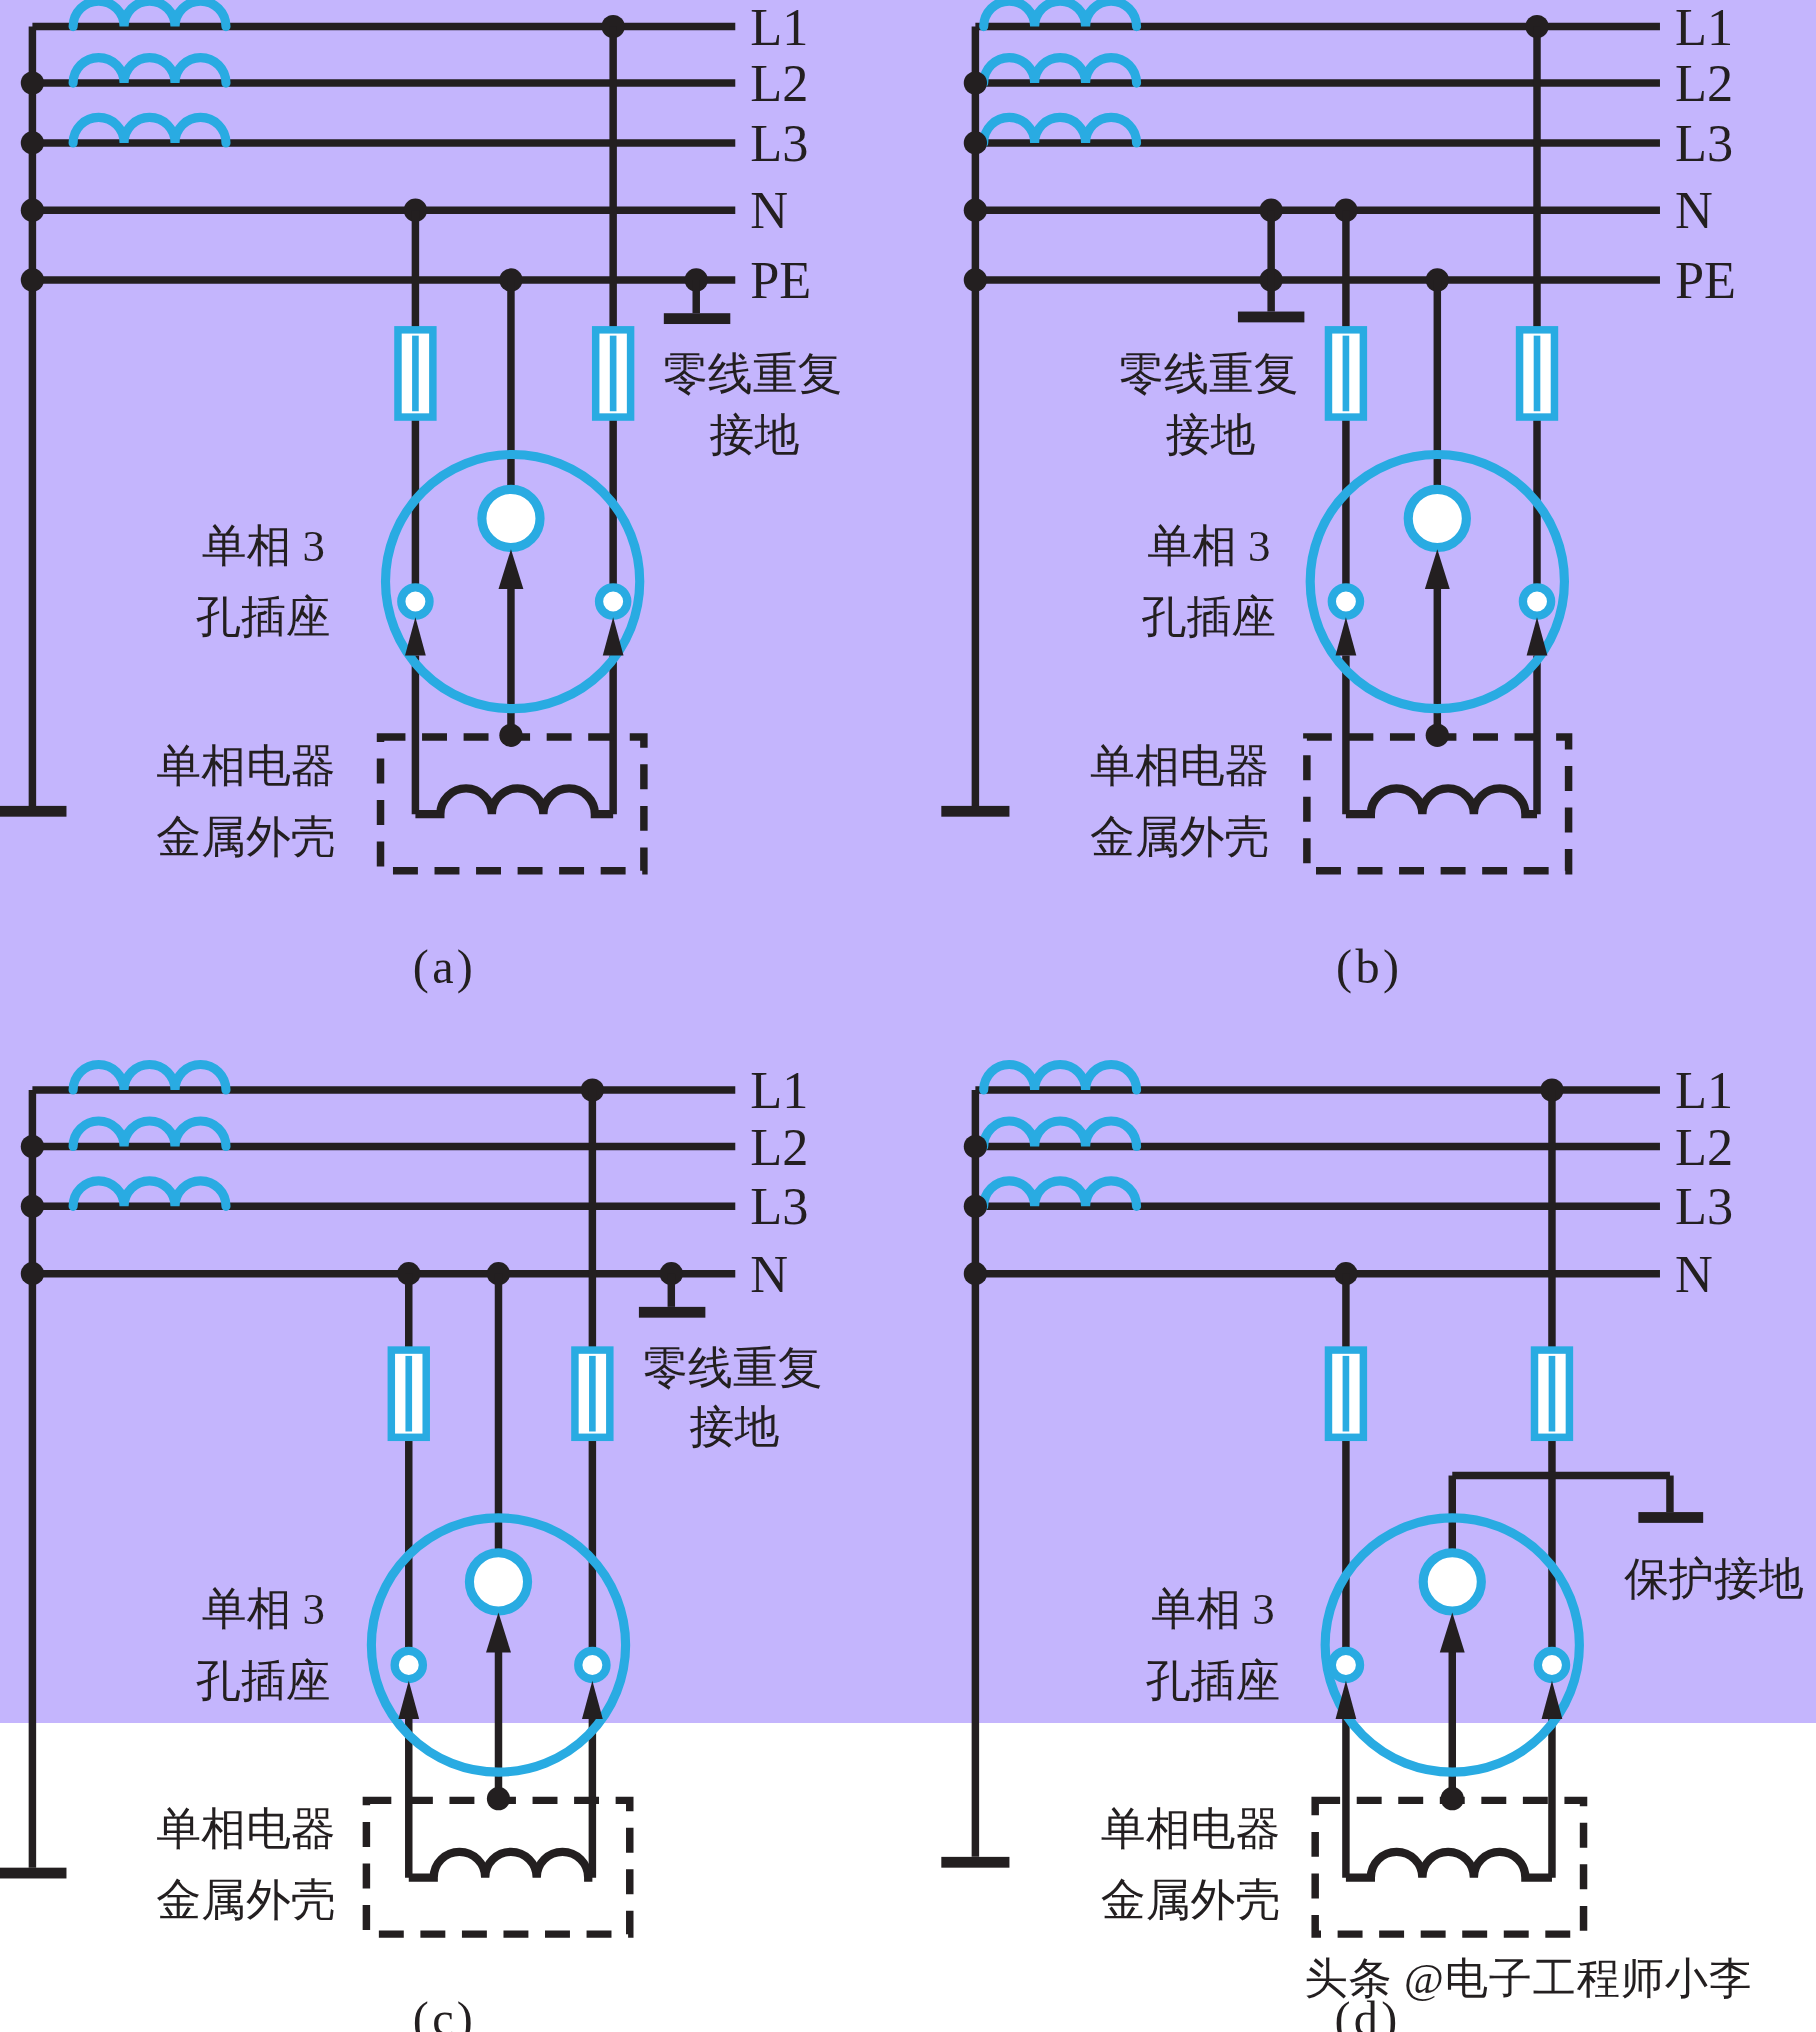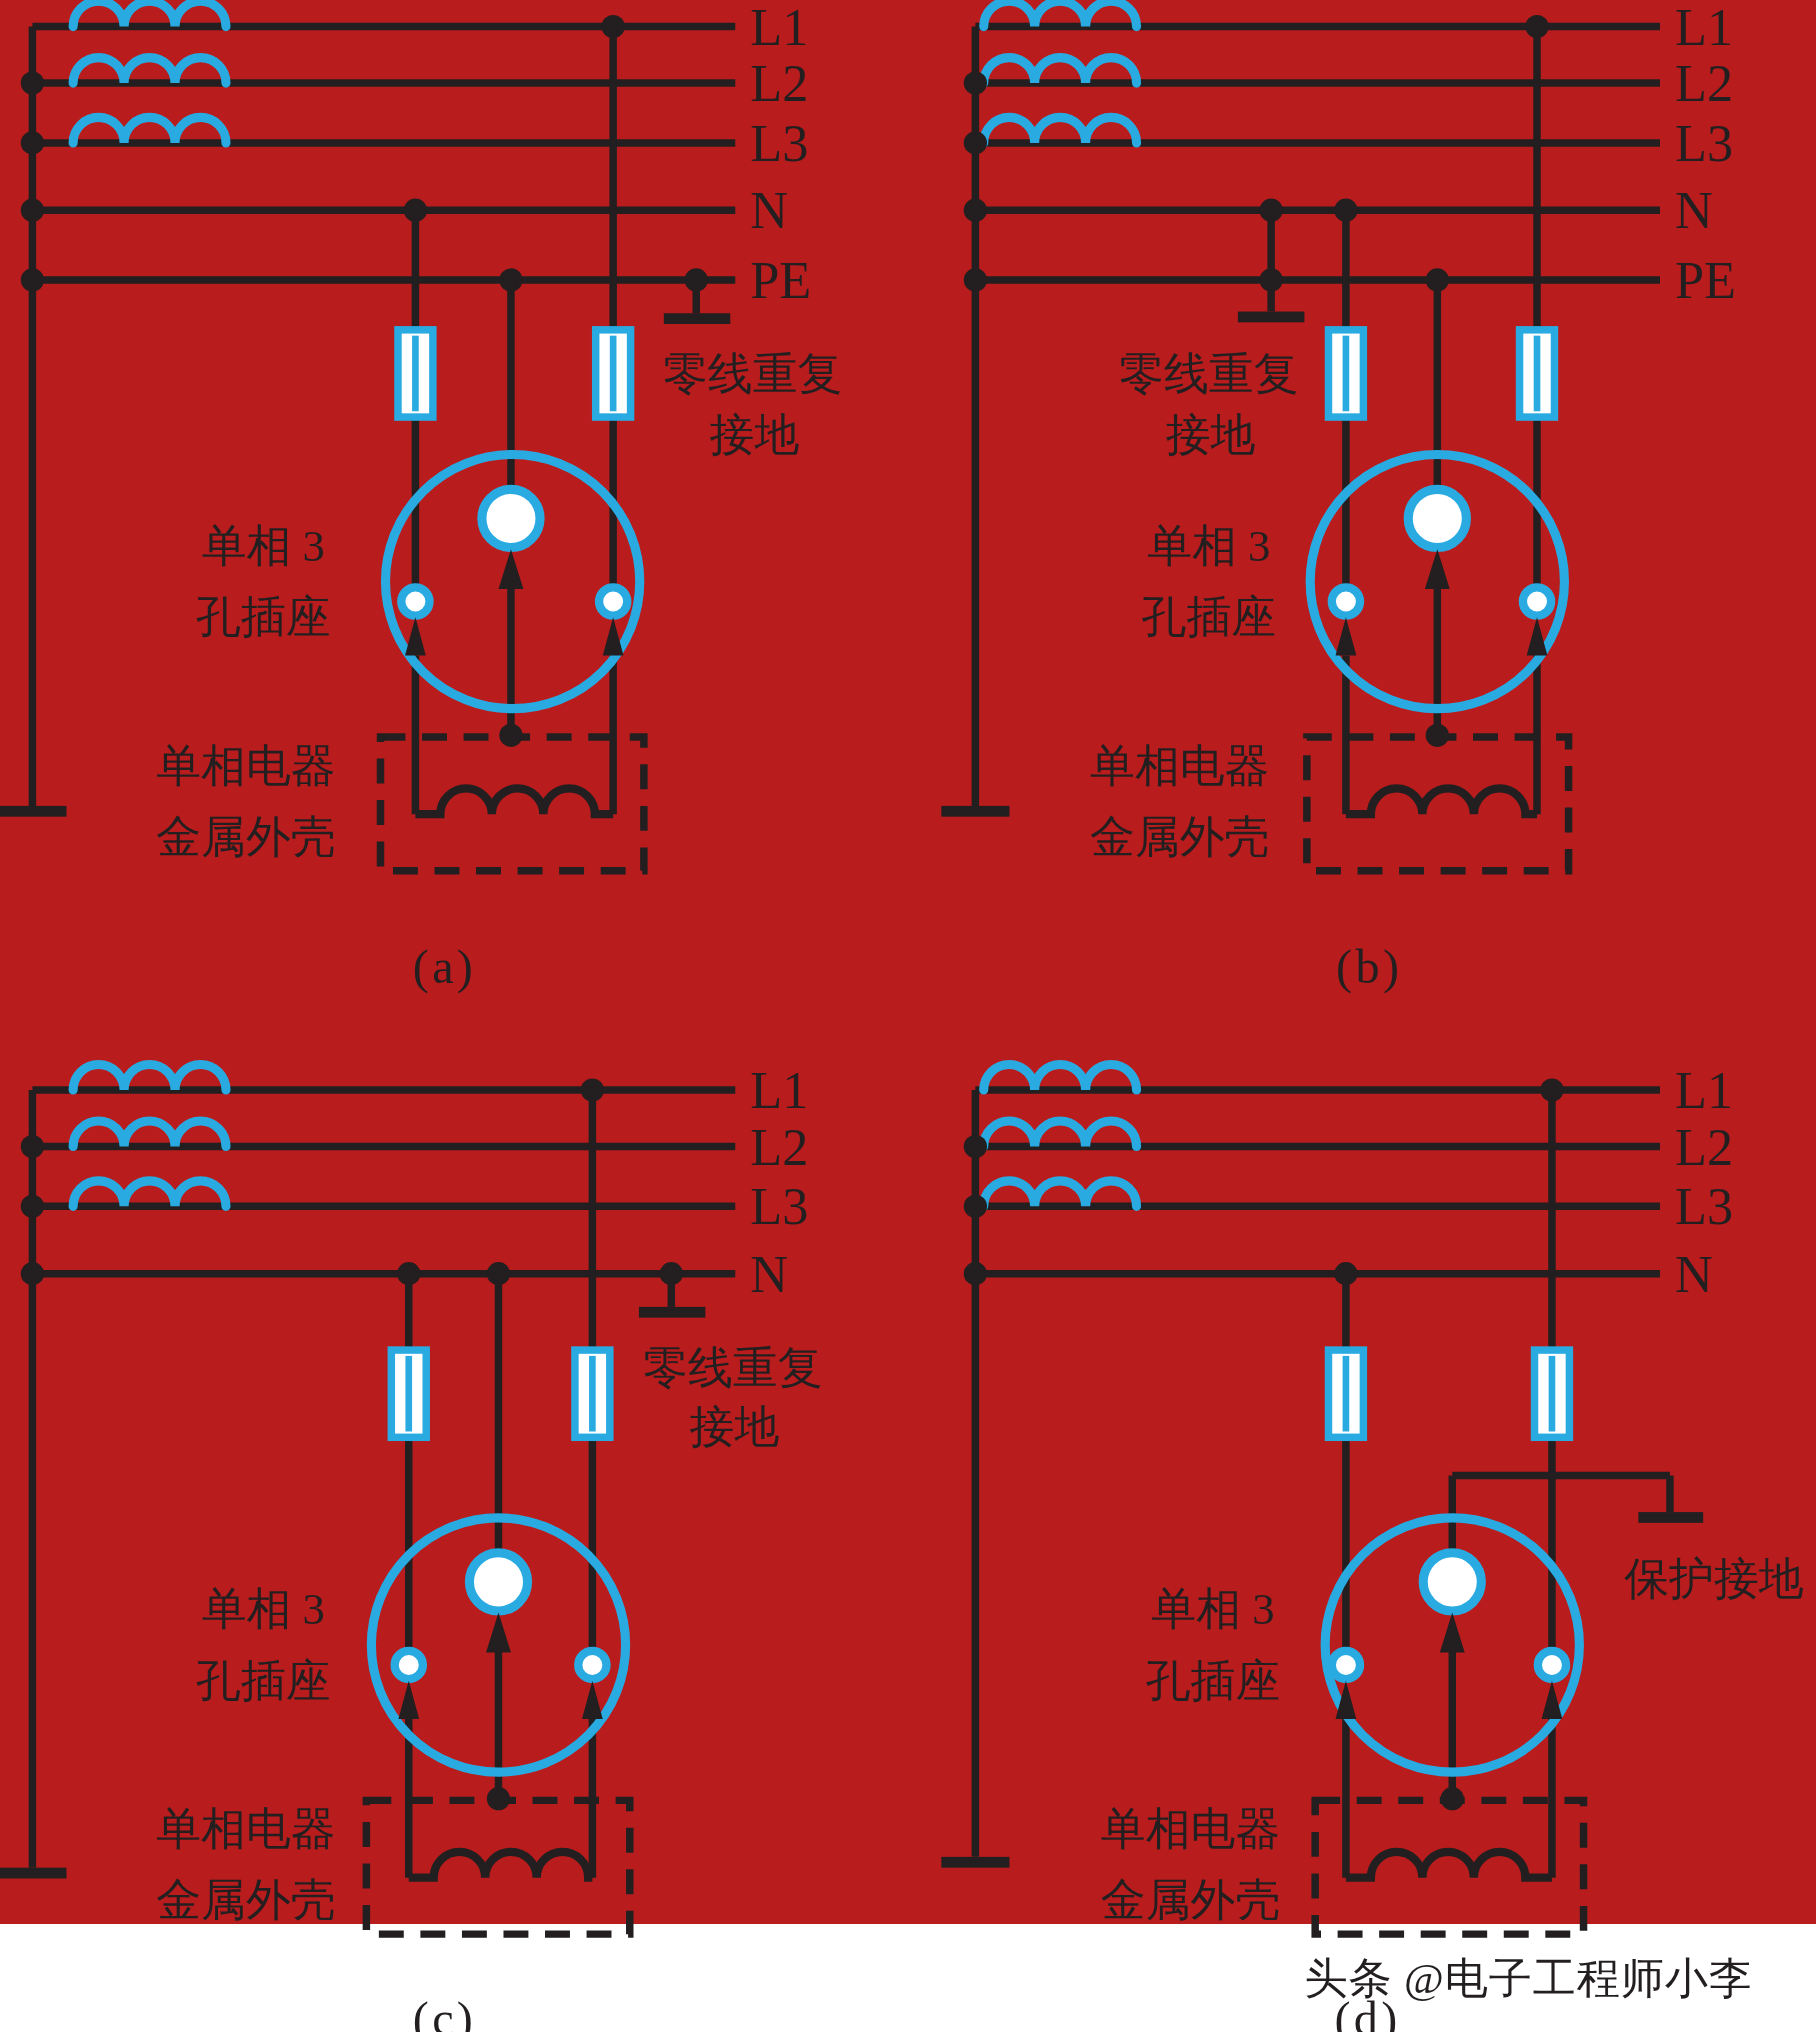--- a/index.html
+++ b/index.html
@@ -1,17 +1,17 @@
 <!DOCTYPE html>
 <html style="font-size:13.3px"><head>
 <meta charset="utf-8">
 <style>
   html,body{margin:0;padding:0;background:#ffffff;}
   body{width:1817px;height:2033px;overflow:hidden;}
-  #stage{position:relative;width:1817px;height:1924px;background:#b91c1c;text-align:right;}
+  #stage{position:relative;width:1817px;height:1723px;background:#c4b5fd;text-align:right;}
   svg{display:block;}
   text{font-family:"Liberation Serif","DejaVu Serif",serif;fill:#231f20;}
   .wire-label{font-size:63px;}
   .cn-label{font-size:54px;}
   .caption{font-size:58px;letter-spacing:4px;}
   .watermark{font-size:52px;letter-spacing:1px;}
 </style>
 </head>
 <body>
 

